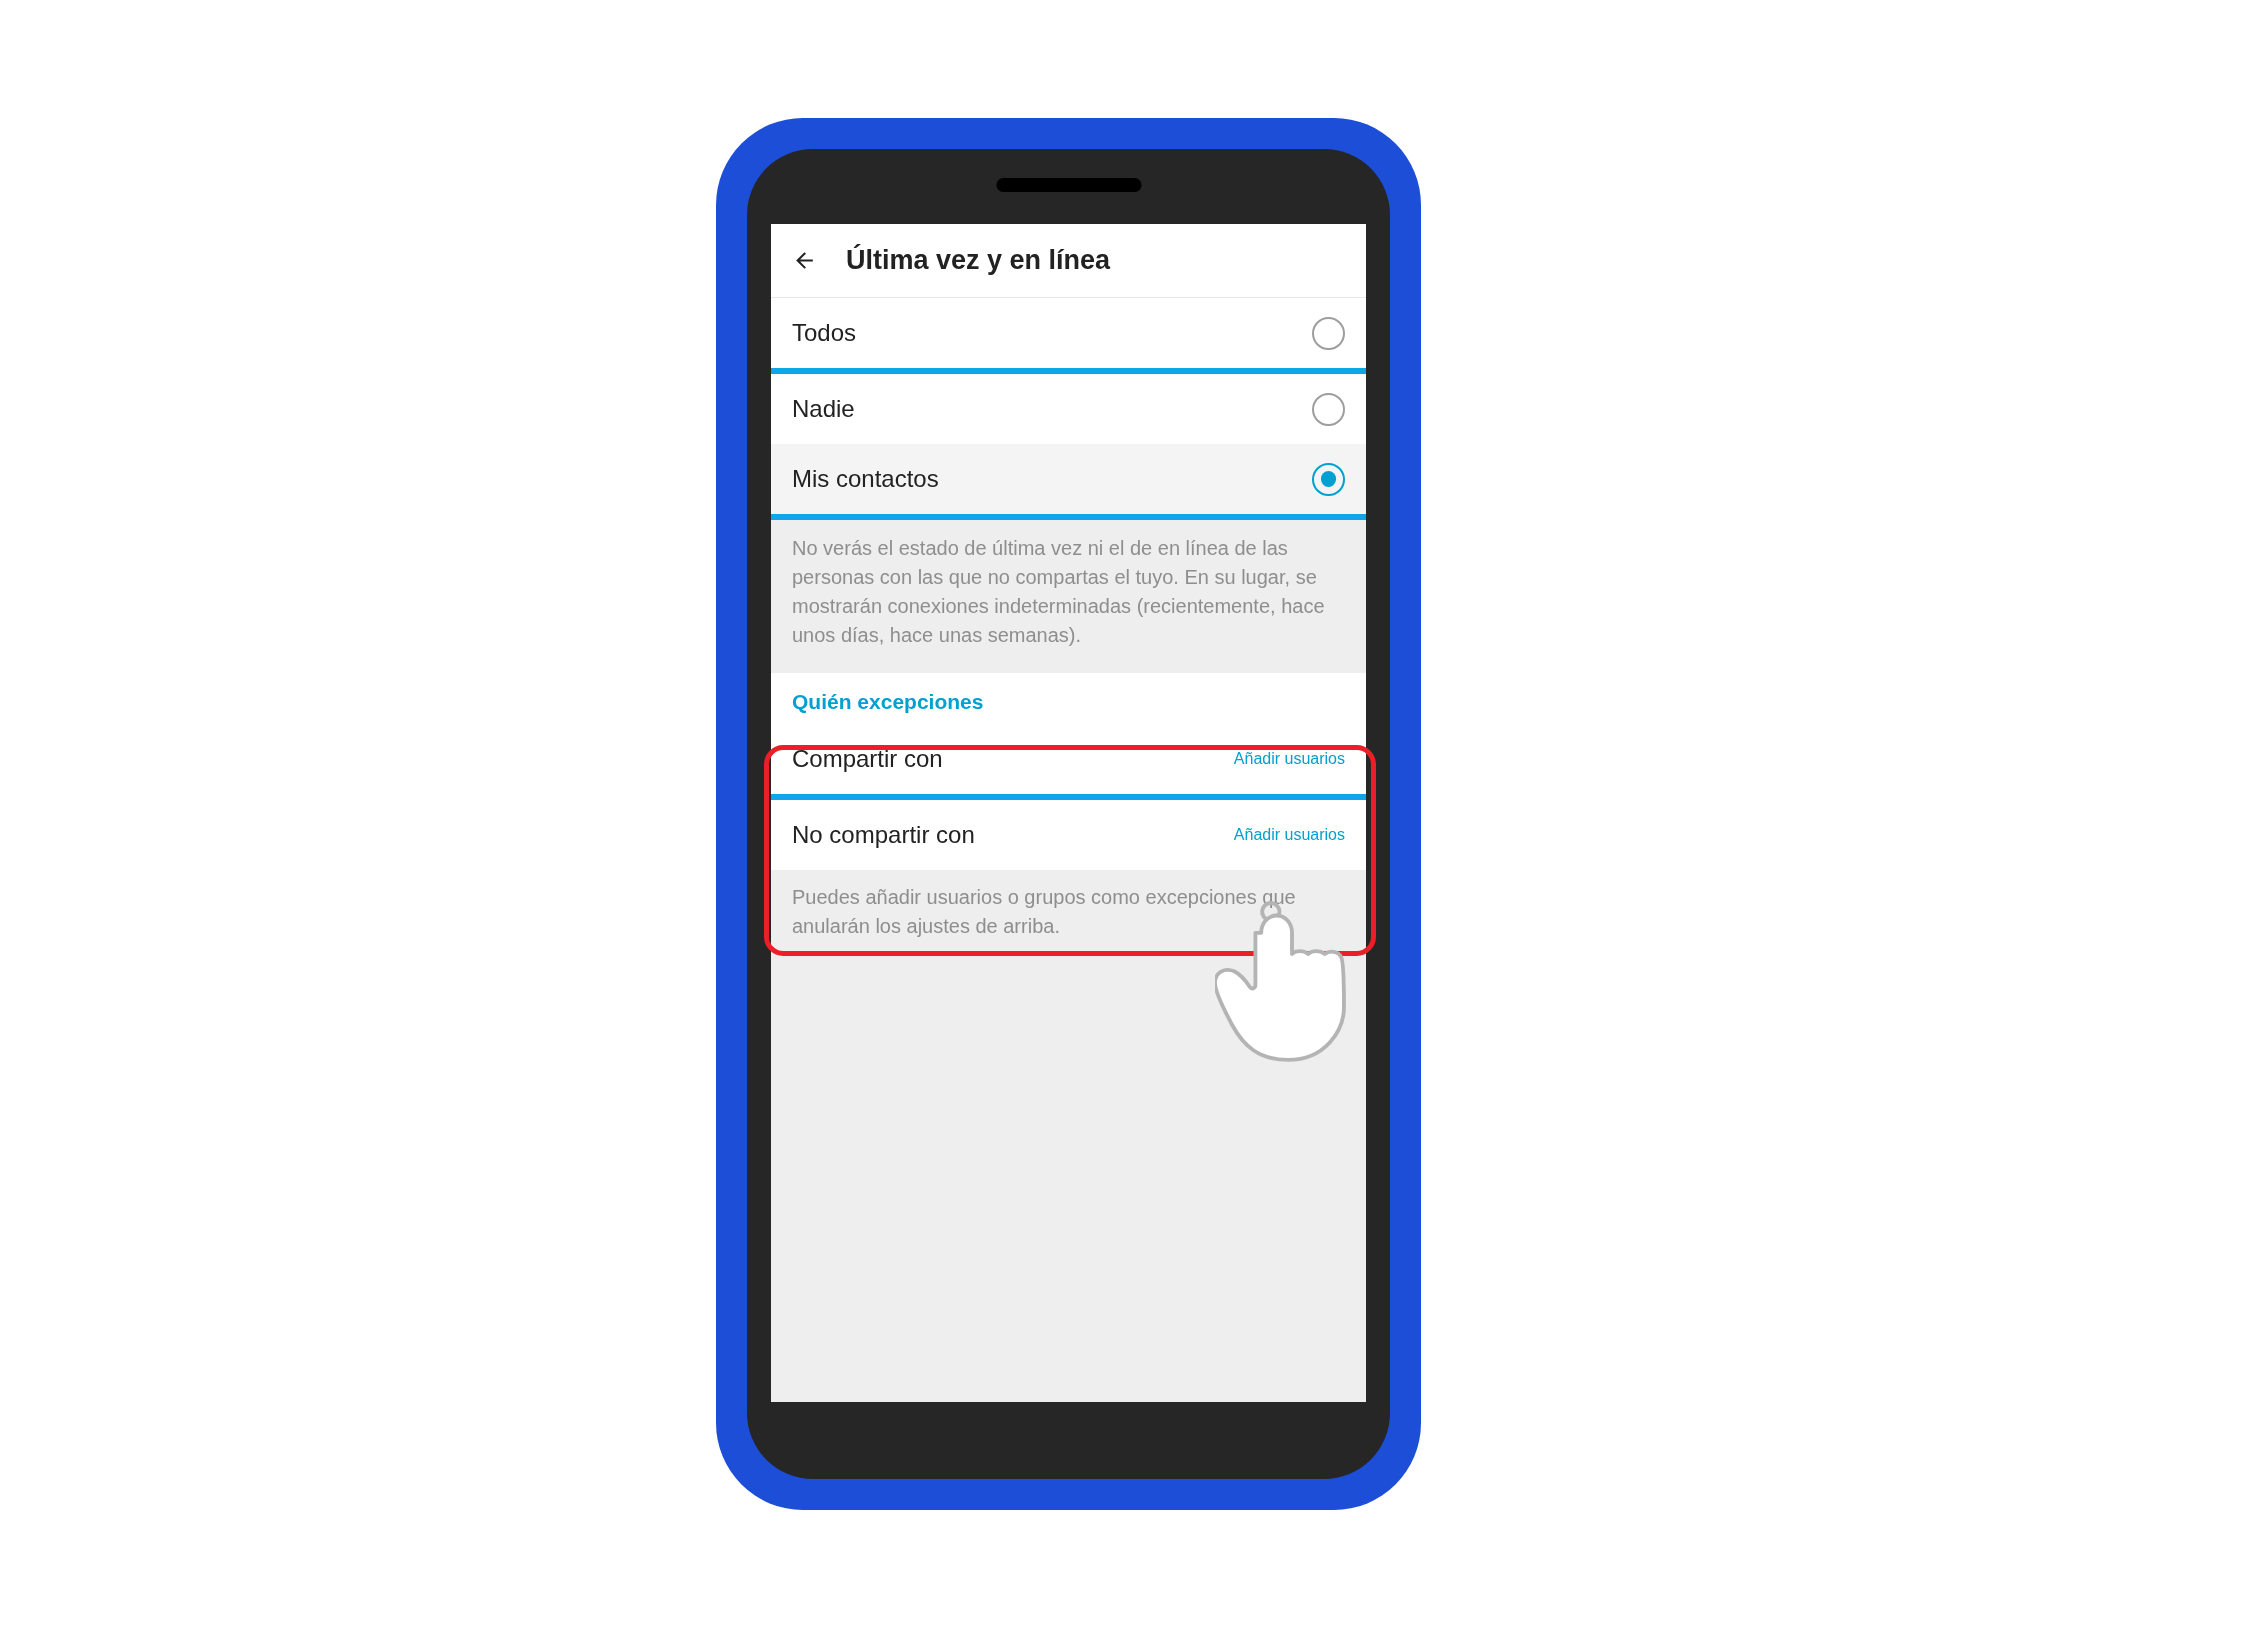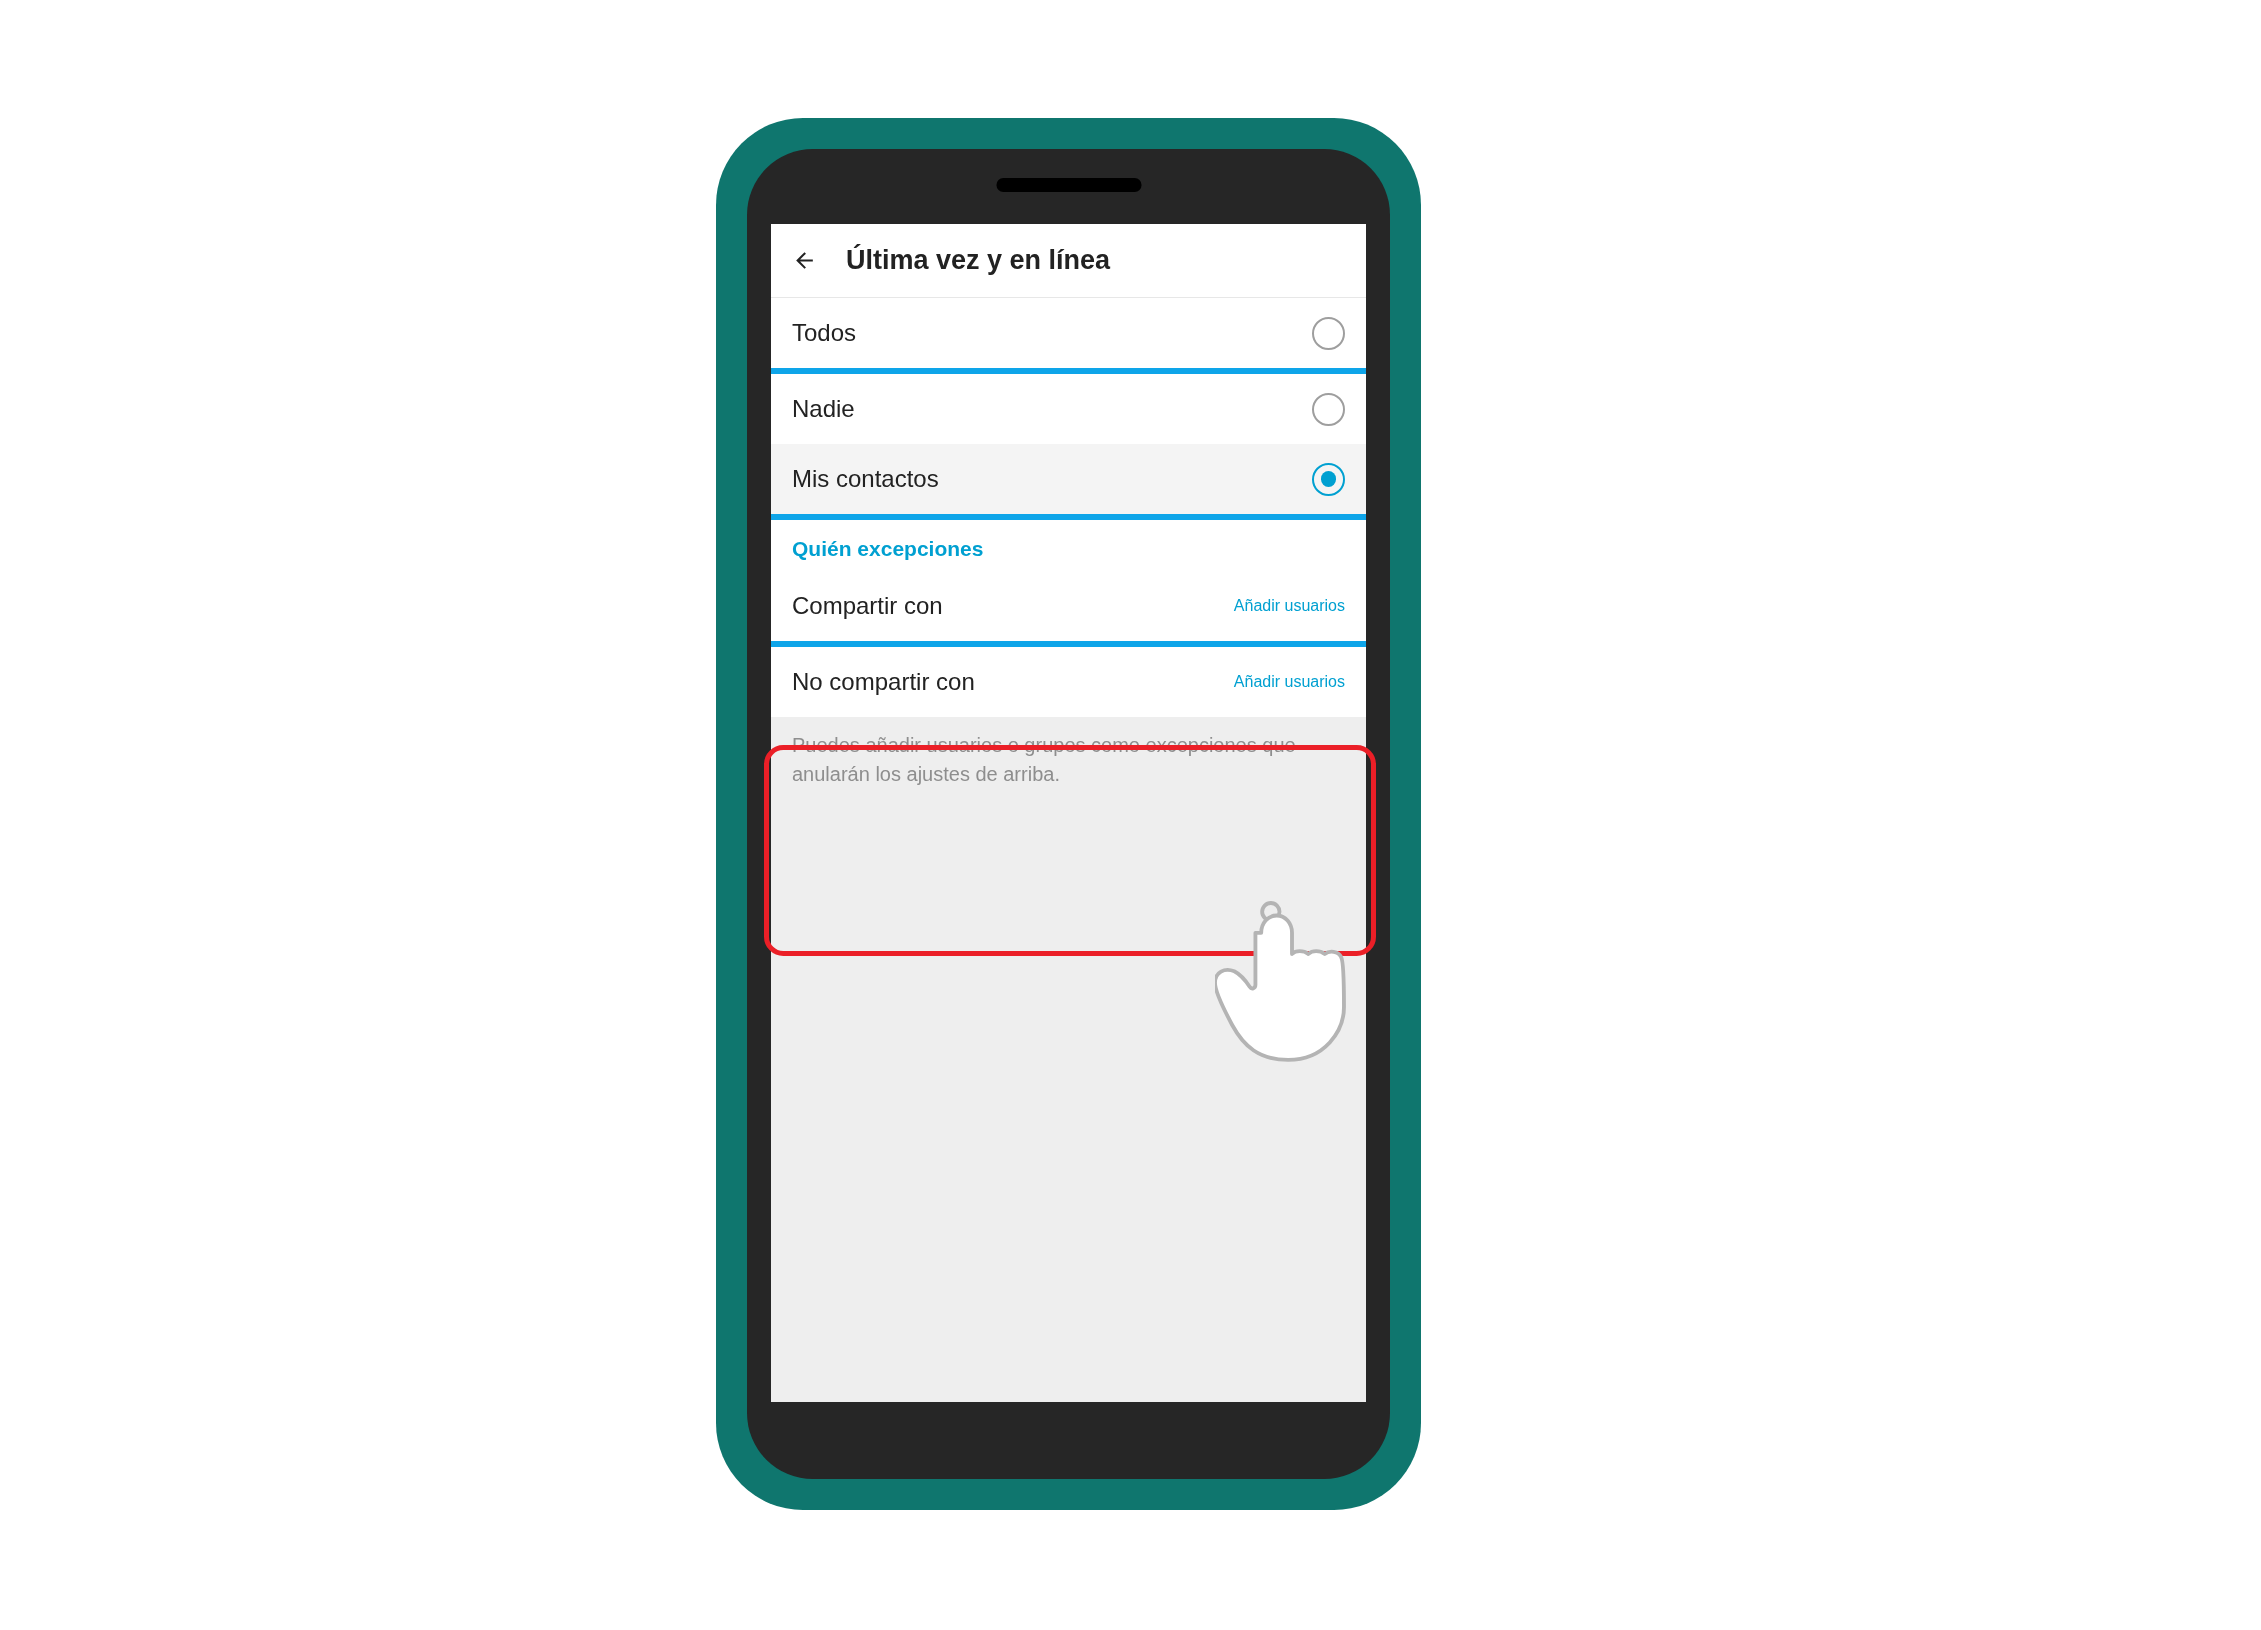--- a/index.html
+++ b/index.html
@@ -1,18 +1,18 @@
 <!DOCTYPE html>
 <html><head>
 <meta charset="utf-8">
 <style>
   html,body{margin:0;padding:0;width:2261px;height:1631px;background:#ffffff;font-family:Arial,Helvetica,sans-serif;}
   .canvas{position:relative;width:2261px;height:1631px;}
   
-  .phone{position:absolute;left:716px;top:118px;width:705px;height:1392px;background:#0f766e;border-radius:87px;text-decoration:underline;}
+  .phone{position:absolute;left:716px;top:118px;width:705px;height:1392px;background:#1d4ed8;border-radius:87px;text-decoration:underline;}
   .phone-inner{position:absolute;left:31px;top:31px;right:31px;bottom:31px;background:#262626;border-radius:66px;}
   .speaker{position:absolute;top:29px;left:50%;transform:translateX(-50%);width:145px;height:13.5px;background:#000;border-radius:6.8px;}
   .screen{position:absolute;top:75px;left:24px;right:24px;bottom:77px;background:#eeeeee;overflow:hidden;}
   
   .hdr{height:73px;background:#fff;border-bottom:1px solid #e7e7e7;padding:0 21px;display:flex;align-items:center;}
   .hdr .back-icon{width:25px;height:25px;margin-right:29px;}
   .hdr .title{font-size:27px;font-weight:bold;color:#222;}
   
   .section-title{padding:25px 21px 9.7px;font-size:21px;font-weight:bold;color:#00a0d1;}
   .row{height:70px;background:#fff;display:flex;align-items:center;justify-content:space-between;padding:0 21px;border-bottom:6px solid #0ea5e9;}
@@ -57,20 +57,21 @@
           <span class="row-label">Nadie</span>
           <span class="radio"></span>
         </div>
         <div class="row sel">
           <span class="row-label">Mis contactos</span>
           <span class="radio on">
               <span class="dot"></span>
             </span>
         </div>
 
+        <div class="desc">No verás el estado de última vez ni el de en línea de las personas con las que no compartas el tuyo. En su lugar, se mostrarán conexiones indeterminadas (recientemente, hace unos días, hace unas semanas).</div>
 
         <div style="background:#fff">
           <div class="section-title" style="padding-top:17.4px">Quién excepciones</div>
 
           <div class="row">
             <span class="row-label">Compartir con</span>
             <span class="link">Añadir usuarios</span>
           </div>
           <div class="row" style="border-bottom:none">
             <span class="row-label">No compartir con</span>

